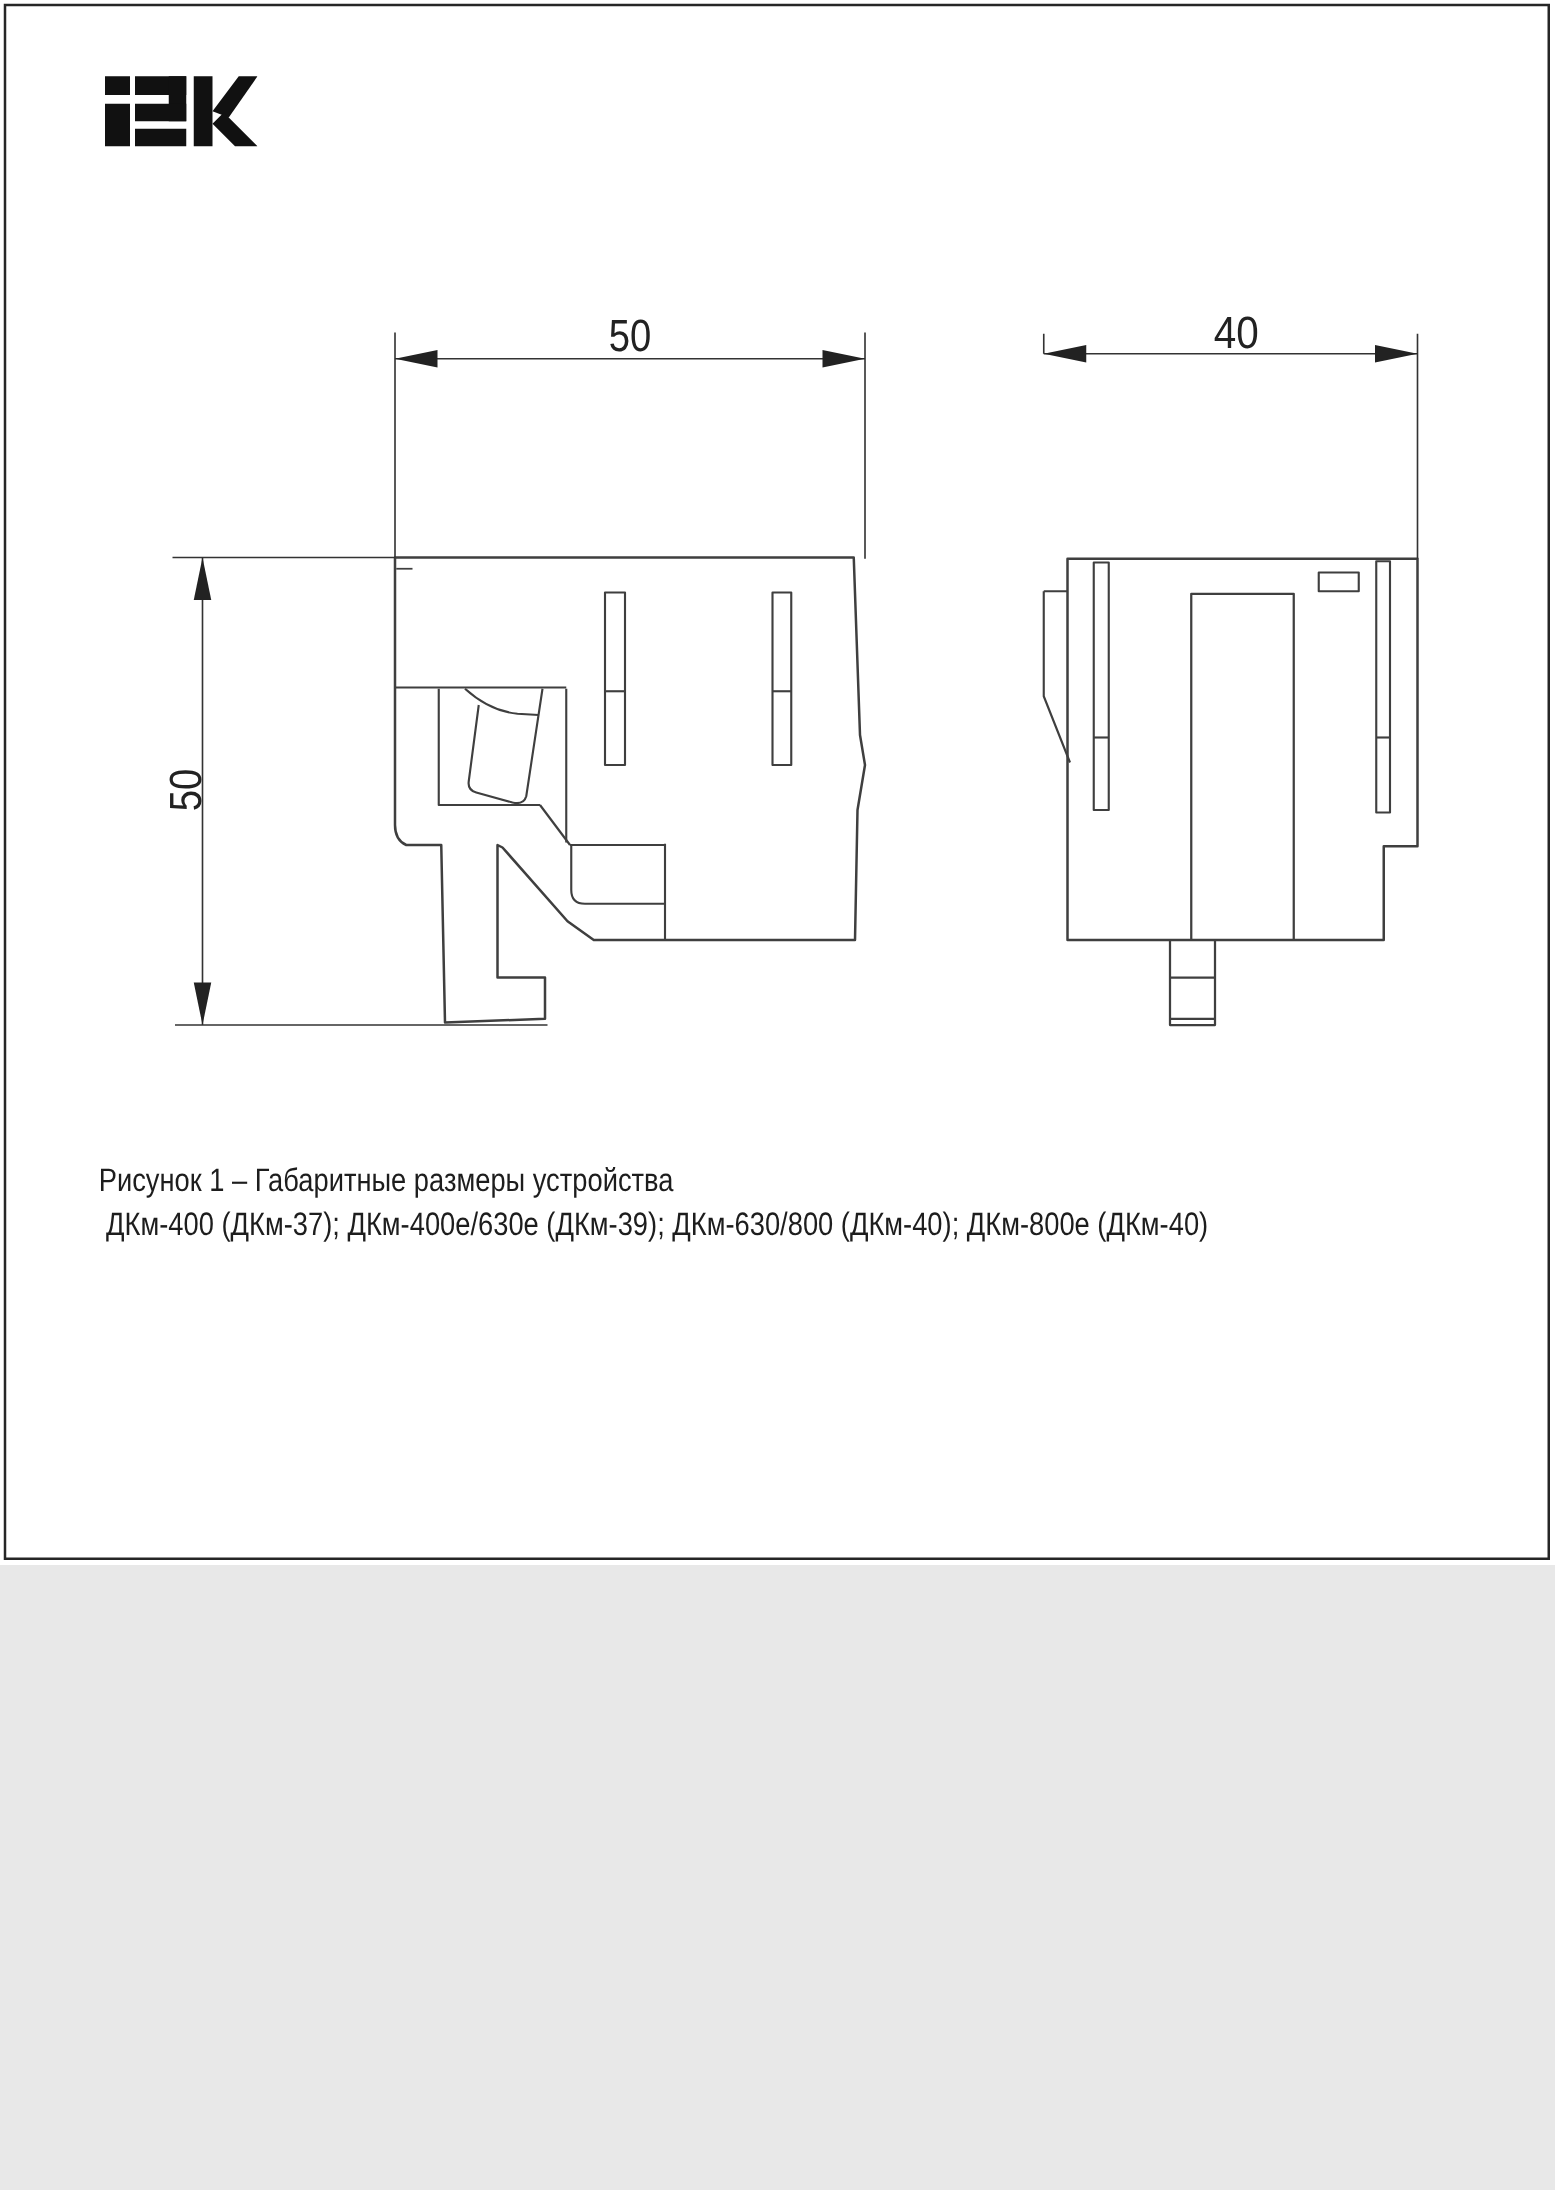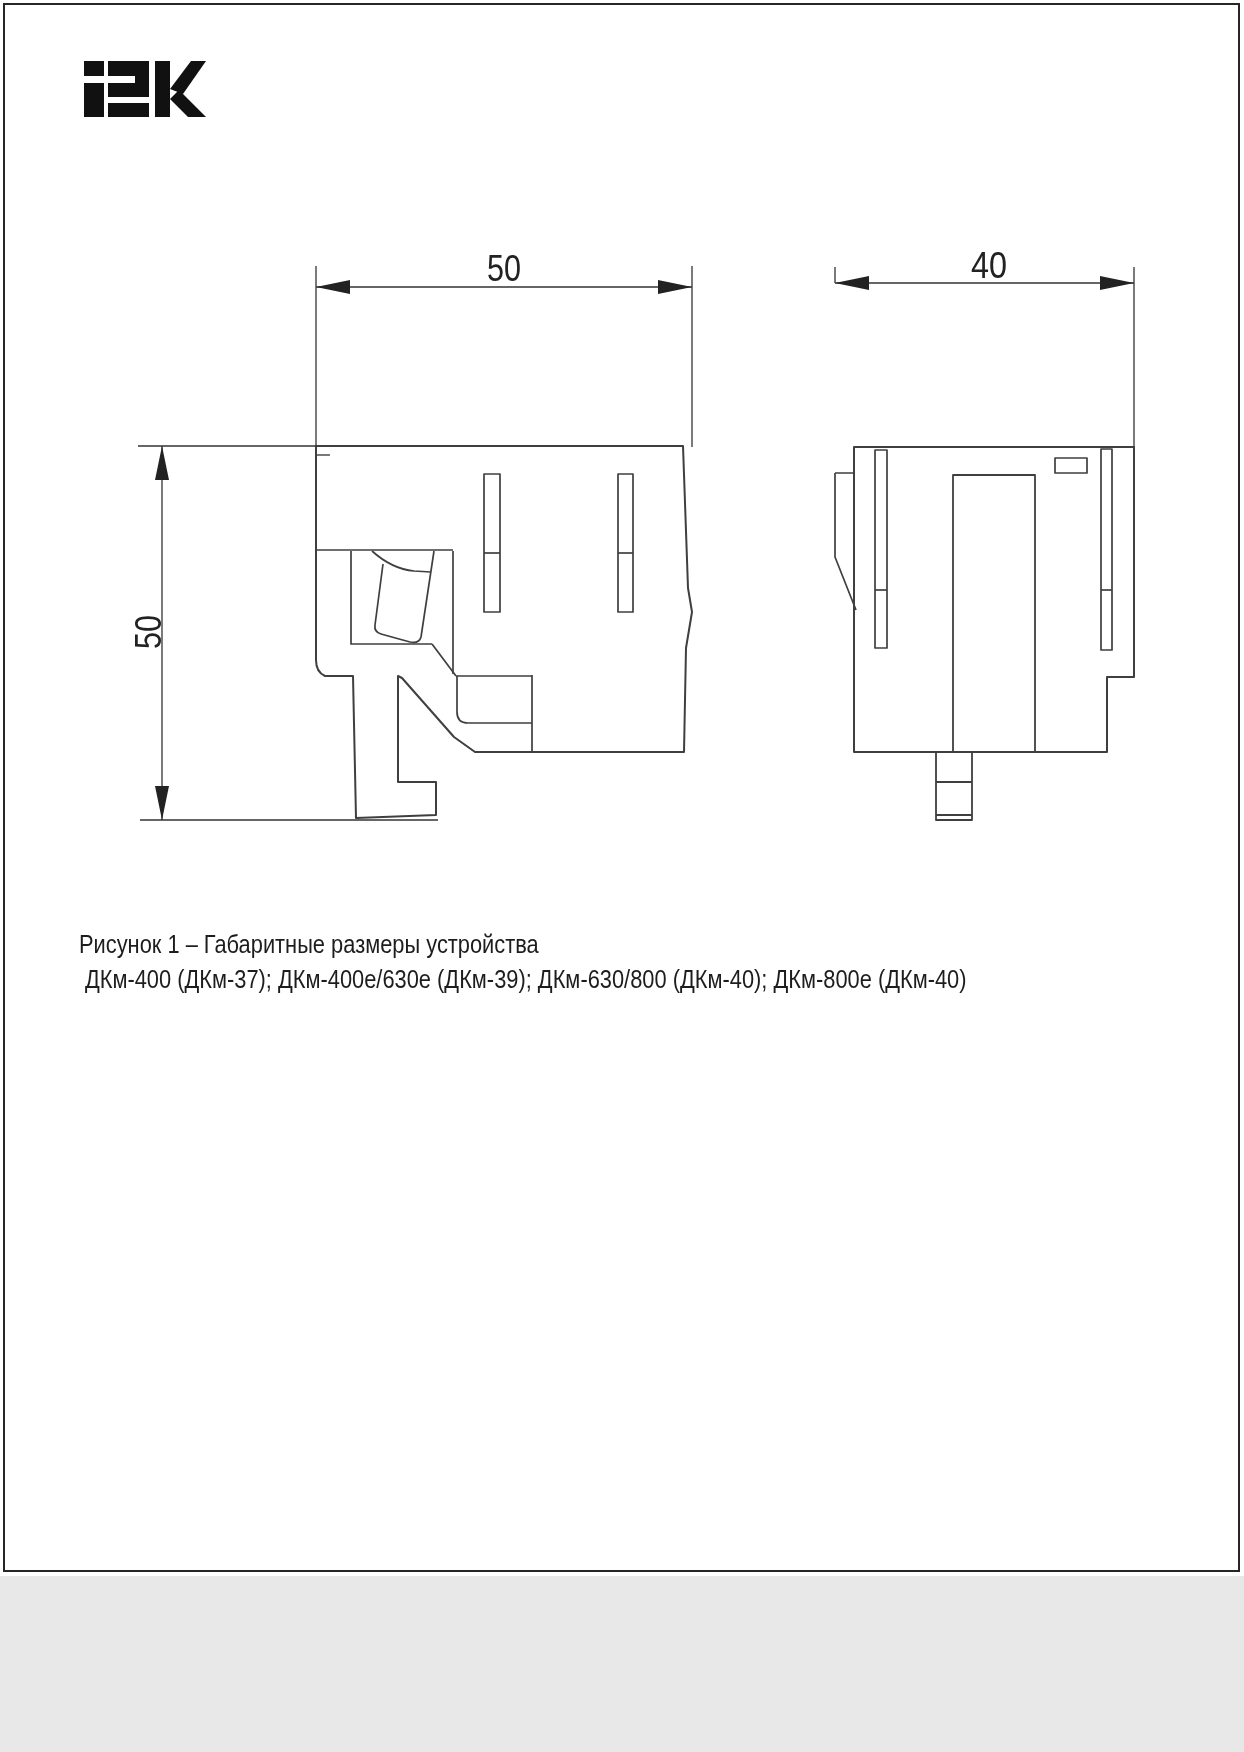--- a/index.html
+++ b/index.html
@@ -1,18 +1,18 @@
 <!DOCTYPE html>
 <html><head>
 <meta charset="utf-8">
 <style>
   html,body{margin:0;padding:0;background:#e8e8e8;}
   .page{
     position:relative;
-    width:1244px;height:1576px;
+    width:1244px;height:1252px;
     background:#ffffff;
     font-family:"Liberation Sans", sans-serif;
     overflow:hidden;
   }
   .page-border{
     position:absolute;
     left:3px;top:3px;right:4px;bottom:4px;
     border:2px solid #262626;
     pointer-events:none;
   }

